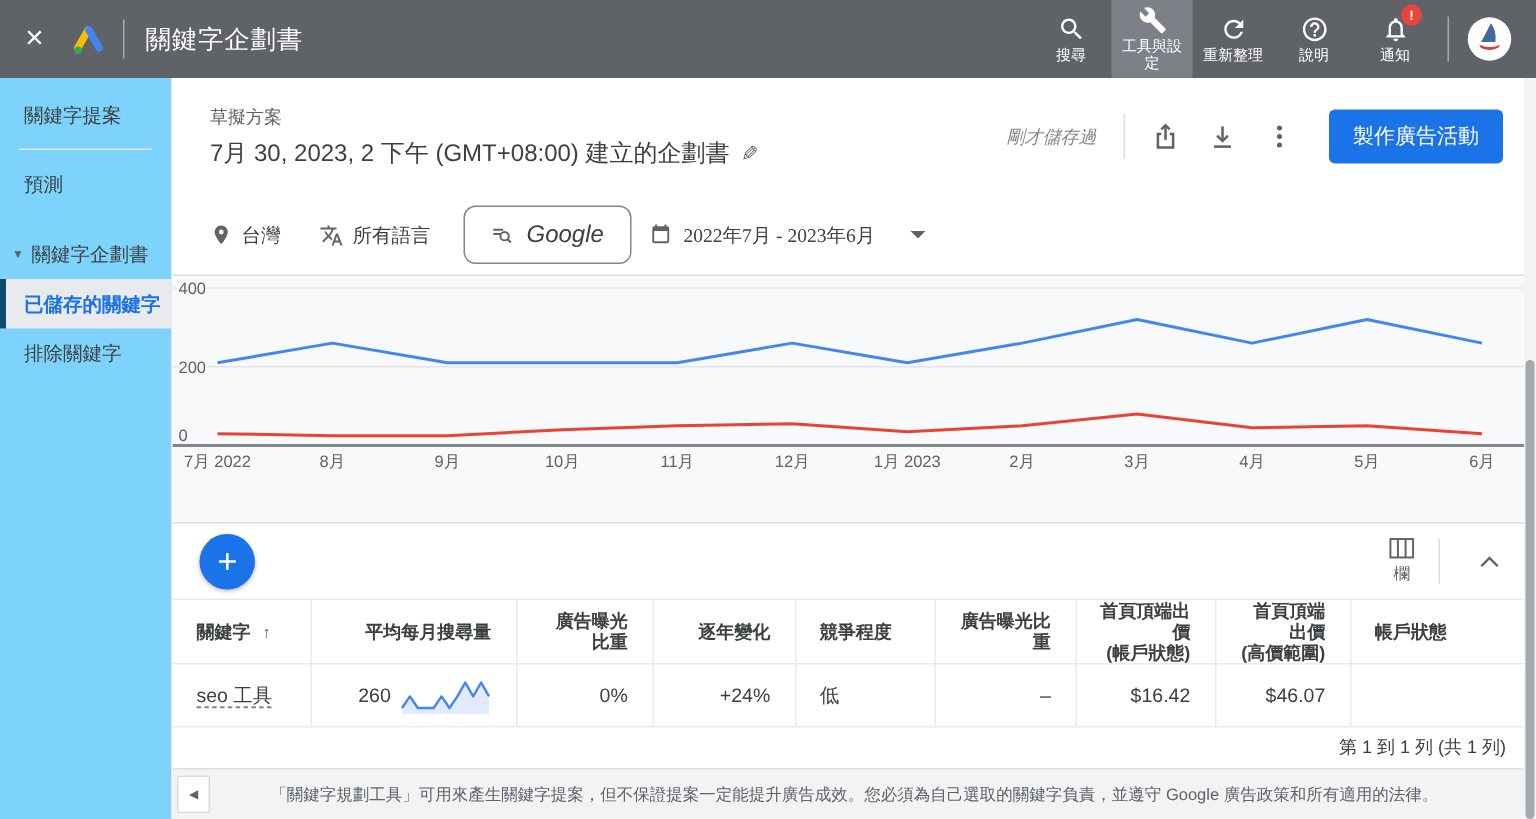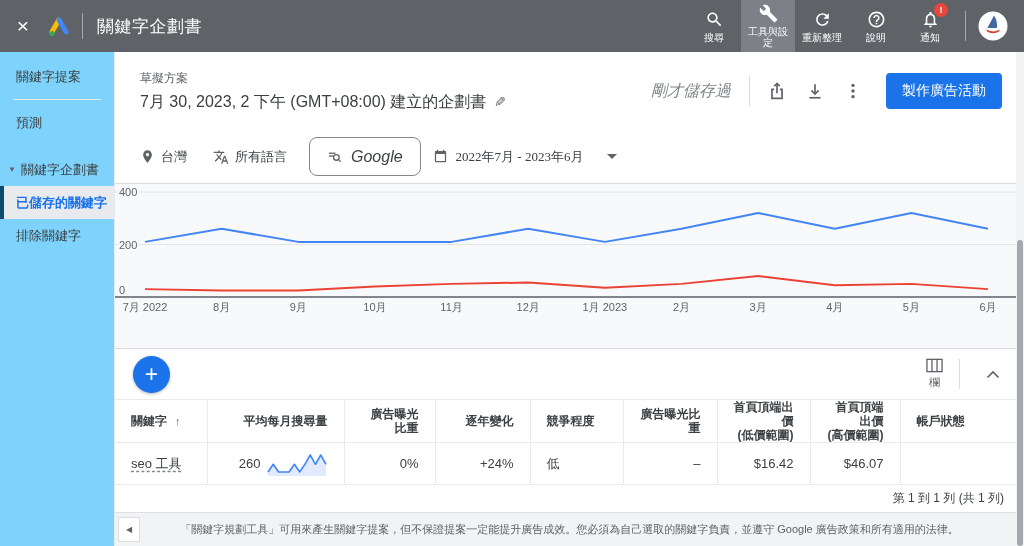--- a/index.html
+++ b/index.html
@@ -29,21 +29,21 @@
   .side-divider { height:1px; background:#e8eaed; margin:6px 13px; }
   .side-gap { height:14px; }
   .main { flex:1; display:flex; flex-direction:column; background:#fff; }
 
   
   .plan-header { height:78px; display:flex; align-items:center; padding:0 22px 0 25px; background:#fff; }
   .plan-type { font-size:12px; color:#5f6368; margin-bottom:5px; }
   .plan-title-row { display:flex; align-items:center; gap:8px; }
   .plan-title { font-size:16px; color:#3c4043; }
   .edit-icon { color:#5f6368; font-size:14px; cursor:pointer; transform:scaleX(-1); display:inline-block; }
-  .saved { font-style:italic; font-size:16px; color:#80868b; margin-right:18px; }
+  .saved { font-style:italic; font-size:12px; color:#80868b; margin-right:18px; }
   .hdr-divider { width:1px; height:30px; background:#dadce0; margin-right:8px; }
   .icon-btn { width:38px; height:38px; display:flex; align-items:center; justify-content:center; cursor:pointer; border-radius:50%; }
   .cta { background:#1a73e8; color:#fff; font-size:14px; border:none; padding:9px 16px; border-radius:4px; cursor:pointer; margin-left:14px; font-family:inherit; }
 
   
   .filter-bar { height:54px; display:flex; align-items:center; padding-left:25px; border-bottom:1px solid #dadce0; background:#fff; }
   .f-item { display:flex; align-items:center; gap:6px; font-size:13px; color:#3c4043; cursor:pointer;font-family:Liberation Serif, serif; }
   .f-loc { margin-right:26px; }
   .f-lang { margin-right:22px; }
   .google-box { border:1px solid #80868b; border-radius:8px; height:39px; padding:0 17px; display:flex; align-items:center; gap:9px; margin-right:12px; cursor:pointer;font-style:italic; }
@@ -290,21 +290,21 @@
             <col style="width:116px">
         </colgroup>
         <thead>
           <tr>
             <th class="al"><span>關鍵字</span><span class="sort-arrow">↑</span></th>
             <th class="ar"><span>平均每月搜尋量</span></th>
             <th class="ar"><span>廣告曝光比重</span></th>
             <th class="ar"><span>逐年變化</span></th>
             <th class="al"><span>競爭程度</span></th>
             <th class="ar"><span>廣告曝光比重</span></th>
-            <th class="ar"><span>首頁頂端出價</span><br><span class="th-sub">(低價範圍)</span></th>
+            <th class="ar"><span>首頁頂端出價</span><br><span class="th-sub">(帳戶狀態)</span></th>
             <th class="ar"><span>首頁頂端出價</span><br><span class="th-sub">(高價範圍)</span></th>
             <th class="al"><span>帳戶狀態</span></th>
           </tr>
         </thead>
         <tbody>
           <tr>
             <td class="al"><span class="kw-link">seo 工具</span></td>
             <td>
               <div class="vol-cell">
                 <span>260</span>

